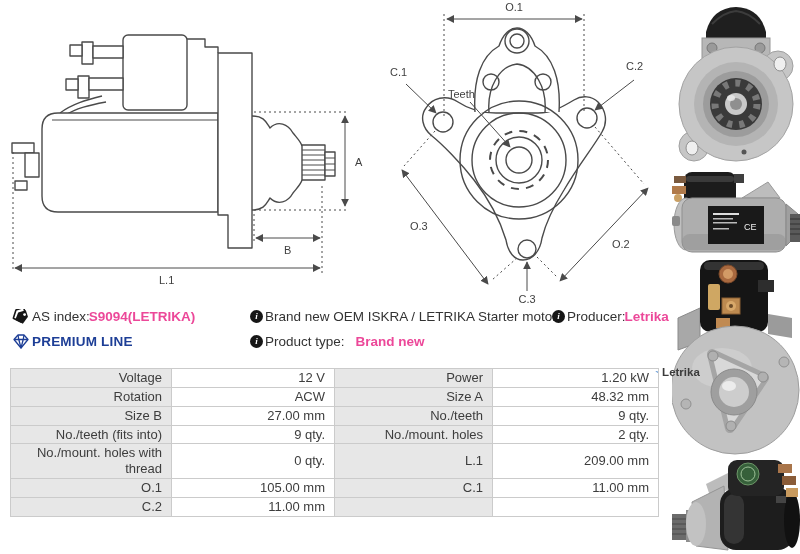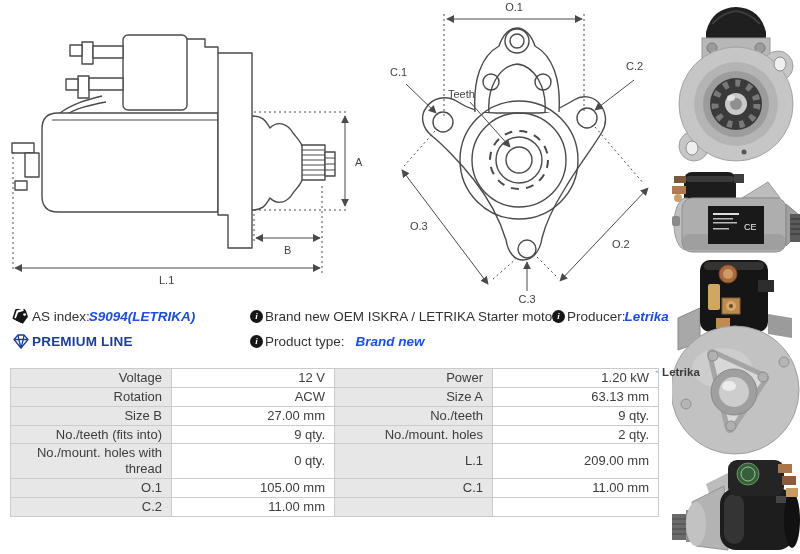--- a/index.html
+++ b/index.html
@@ -3,21 +3,21 @@
 <meta charset="utf-8">
 <style>
   html,body{margin:0;padding:0;background:#fff;}
   .page{position:relative;width:800px;height:554px;background:#fff;overflow:hidden;
         font-family:"Liberation Sans",sans-serif;color:#3c3c3c;}
   svg text{font-family:"Liberation Sans",sans-serif;}
   .dwg{position:absolute;}
   .dimtxt{font-size:11px;fill:#3f3f3f;}
   
   .irow{position:absolute;display:flex;align-items:center;gap:2px;font-size:13.5px;color:#333;white-space:nowrap;}
-  .irow b{color:#1d4ed8;font-style:italic;}
+  .irow b{color:#ec4899;}
   .ii{width:13px;height:13px;border-radius:50%;background:#161616;color:#fff;flex:0 0 13px;
       display:inline-flex;align-items:center;justify-content:center;
       font:italic bold 9px "Liberation Serif",serif;line-height:1;}
   .premium{color:#1d3e96;font-weight:bold;letter-spacing:.2px;}
   .brand{position:absolute;display:flex;align-items:center;gap:4px;margin-top:28px;}
   .brand .mahle{color:#1f4fa3;font-weight:bold;font-size:11px;letter-spacing:.6px;}
   .brand .letrika{color:#3a3a3a;font-weight:bold;font-size:11.5px;}
   
   table.spec{position:absolute;left:10px;top:368px;width:648px;border-collapse:collapse;
              table-layout:fixed;font-size:13px;color:#3d3d3d;}
@@ -302,21 +302,21 @@
         <tr class="rh">
       <td class="lab">Voltage</td>
       <td class="val">12 V</td>
       <td class="lab">Power</td>
       <td class="val">1.20 kW</td>
     </tr>
     <tr class="rh">
       <td class="lab">Rotation</td>
       <td class="val">ACW</td>
       <td class="lab">Size A</td>
-      <td class="val">63.13 mm</td>
+      <td class="val">48.32 mm</td>
     </tr>
     <tr class="rh">
       <td class="lab">Size B</td>
       <td class="val">27.00 mm</td>
       <td class="lab">No./teeth</td>
       <td class="val">9 qty.</td>
     </tr>
     <tr class="rh">
       <td class="lab">No./teeth (fits into)</td>
       <td class="val">9 qty.</td>

